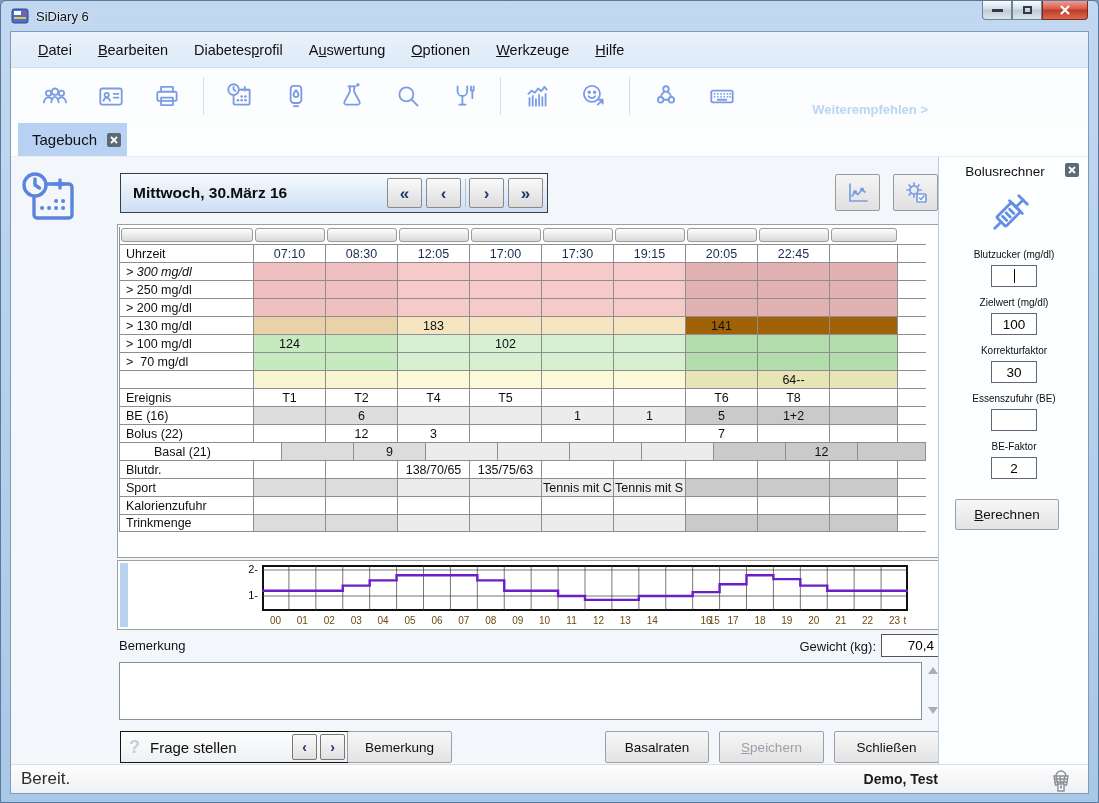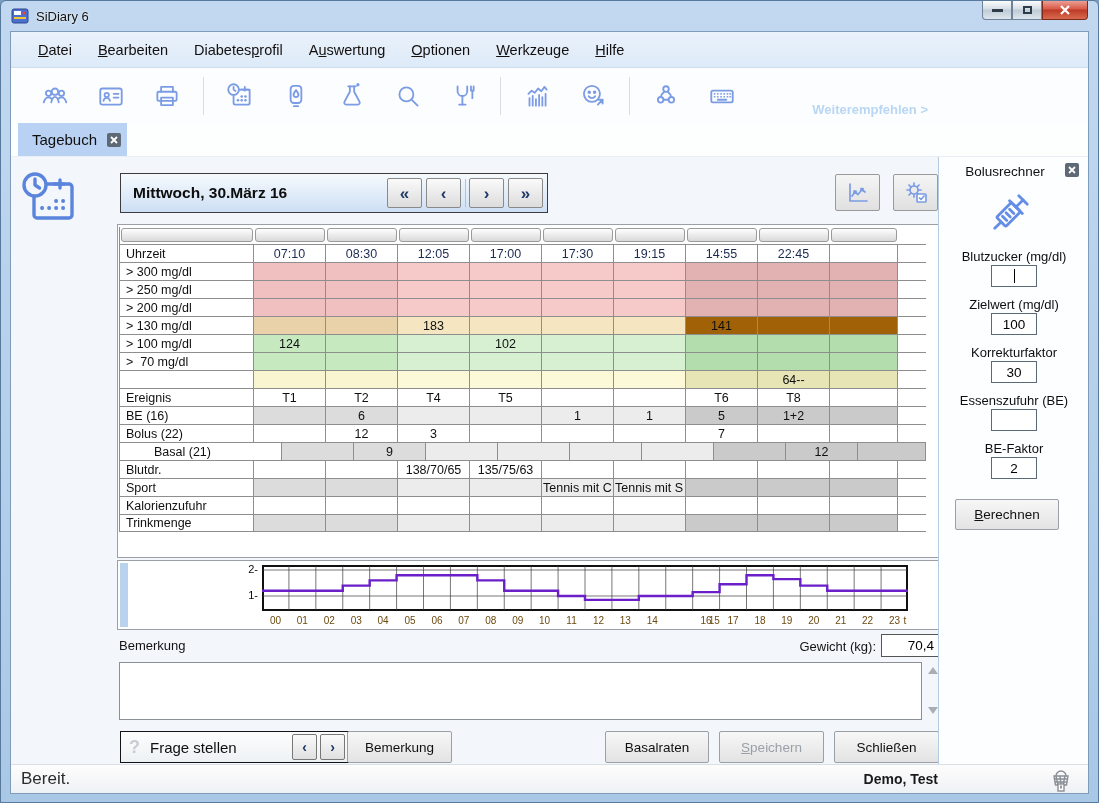--- a/index.html
+++ b/index.html
@@ -89,21 +89,21 @@
   .frage-label{font-size:15px;color:#0f0f0f;flex:1}
   .mini-nav{width:25px;height:26px;margin-right:3px;border:1px solid #777;border-radius:2px;background:linear-gradient(#fafafa,#e0e0e0);color:#1d3866;font-size:14px;font-weight:bold;display:flex;align-items:center;justify-content:center}
 
   .pushbtn{height:32px;border:1px solid #9aa0a8;border-radius:2px;background:linear-gradient(#f7f7f7,#e3e3e3);font-size:13.5px;color:#111;display:flex;align-items:center;justify-content:center;font-family:"Liberation Sans",sans-serif}
   .pushbtn.disabled{color:#9aa0a8}
 
   
   .sidebar{position:absolute;right:0;top:0;bottom:0;width:150px;background:#fdfeff;border-left:1px solid #b5cbe2}
   .sb-title{position:absolute;top:7px;left:0;width:132px;text-align:center;font-size:13.5px;color:#101010}
   .sb-close{position:absolute;top:6px;right:9px}
-  .sb-label{position:absolute;left:0;width:150px;text-align:center;font-size:13px;color:#0e0e0e;white-space:nowrap}
+  .sb-label{position:absolute;left:0;width:150px;text-align:center;font-size:10px;color:#0e0e0e;white-space:nowrap}
   .sb-input{position:absolute;left:52px;width:46px;height:22px;border:1px solid #5a6a7a;background:#fff;font-size:13.5px;display:flex;align-items:center;justify-content:center}
   .caret{width:1px;height:14px;background:#000}
   .sb-btn{position:absolute;left:16px;top:342px;width:104px;height:31px}
 
   
   .statusbar{height:29px;background:linear-gradient(#fdfdfd,#eef1f4);border-top:1px solid #dadfe4;display:flex;align-items:center;position:relative}
   .status-left{font-size:17px;color:#2c2c2c;padding-left:10px}
   .status-user{position:absolute;right:150px;font-size:14px;font-weight:bold;color:#1a1a1a}
   .status-icon{position:absolute;right:16px;top:3px}
 </style>
@@ -360,26 +360,26 @@
               </div>
             </div>
             <div class="trow t-white">
               <div class="tcell tlabel" style="width: 134px;">Uhrzeit</div>
               <div class="tcell b-a timecell" style="width: 72px;">07:10</div>
               <div class="tcell b-a timecell" style="width: 72px;">08:30</div>
               <div class="tcell b-b timecell" style="width: 72px;">12:05</div>
               <div class="tcell b-b timecell" style="width: 72px;">17:00</div>
               <div class="tcell b-b timecell" style="width: 72px;">17:30</div>
               <div class="tcell b-b timecell" style="width: 72px;">19:15</div>
-              <div class="tcell b-c timecell" style="width: 72px;">14:55</div>
+              <div class="tcell b-c timecell" style="width: 72px;">20:05</div>
               <div class="tcell b-c timecell" style="width: 72px;">22:45</div>
               <div class="tcell b-c timecell" style="width: 68px;"></div>
             </div>
             <div class="trow t-pink">
-              <div class="tcell tlabel" style="width: 134px;">&gt; 300 mg/dl</div>
+              <div class="tcell tlabel" style="width: 134px; font-style: italic;">&gt; 300 mg/dl</div>
               <div class="tcell b-a" style="width: 72px;"></div>
               <div class="tcell b-a" style="width: 72px;"></div>
               <div class="tcell b-b" style="width: 72px;"></div>
               <div class="tcell b-b" style="width: 72px;"></div>
               <div class="tcell b-b" style="width: 72px;"></div>
               <div class="tcell b-b" style="width: 72px;"></div>
               <div class="tcell b-c" style="width: 72px;"></div>
               <div class="tcell b-c" style="width: 72px;"></div>
               <div class="tcell b-c" style="width: 68px;"></div>
             </div>

